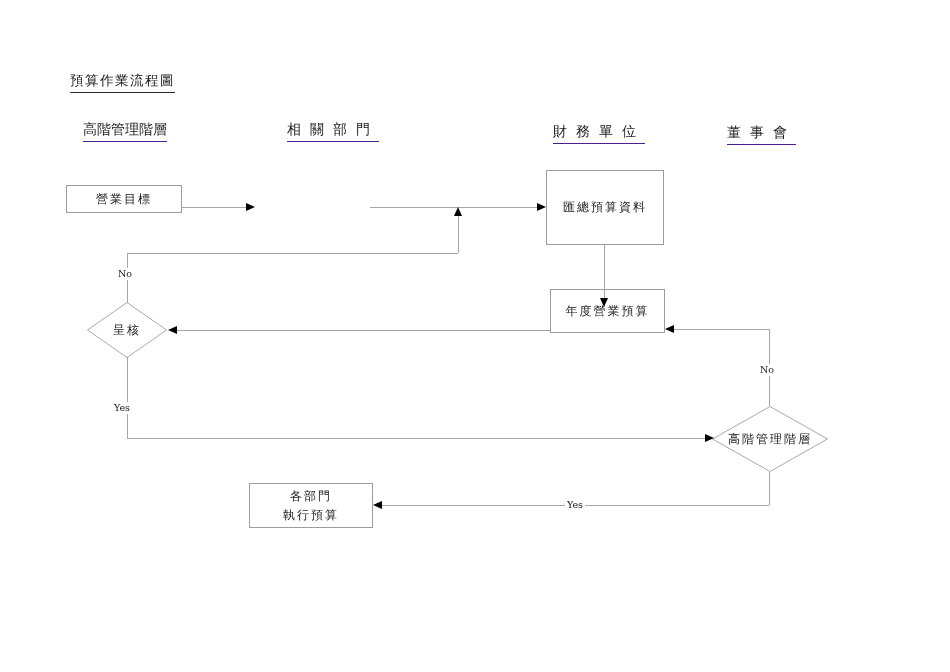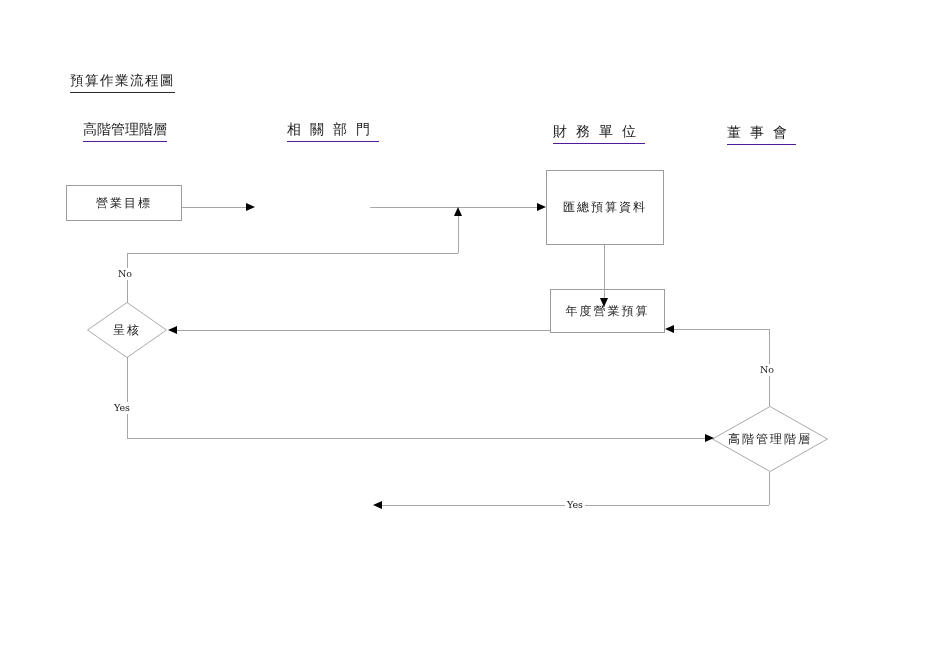--- a/index.html
+++ b/index.html
@@ -102,33 +102,37 @@
   <div class="abs" style="left:287px; top:119px;">
     <span class="lane-header ls-wide">相關部門</span>
   </div>
   <div class="abs" style="left:553px; top:121px;">
     <span class="lane-header ls-wide">財務單位</span>
   </div>
   <div class="abs" style="left:727px; top:122px;">
     <span class="lane-header ls-wide">董事會</span>
   </div>
 
-  <div class="proc-box abs" style="left:66px; top:185px; width:116px; height:36px;">
+  <div class="proc-box abs" style="left:66px; top:185px; width:116px; height:28px;">
     <span>營業目標</span>
   </div>
 
 
   <div class="proc-box abs" style="left:546px; top:170px; width:118px; height:75px;">
     <span>匯總預算資料</span>
   </div>
 
   <div class="proc-box abs" style="left:550px; top:289px; width:115px; height:44px;">
     <span>年度營業預算</span>
   </div>
 
+  <div class="proc-box abs" style="left:249px; top:483px; width:124px; height:45px;">
+    <span>各部門</span>
+    <span>執行預算</span>
+  </div>
 
   <div class="diamond-wrap" style="left:87px; top:302px; width:80px; height:56px;">
     <svg width="80" height="56" viewBox="0 0 80 56">
       <polygon points="40,0.5 79.5,28 40,55.5 0.5,28" fill="#ffffff" stroke="#aaaaaa" stroke-width="1"></polygon>
     </svg>
     <div class="diamond-label">呈核</div>
   </div>
 
   <div class="diamond-wrap" style="left:712px; top:406px; width:116px; height:66px;">
     <svg width="116" height="66" viewBox="0 0 116 66">

